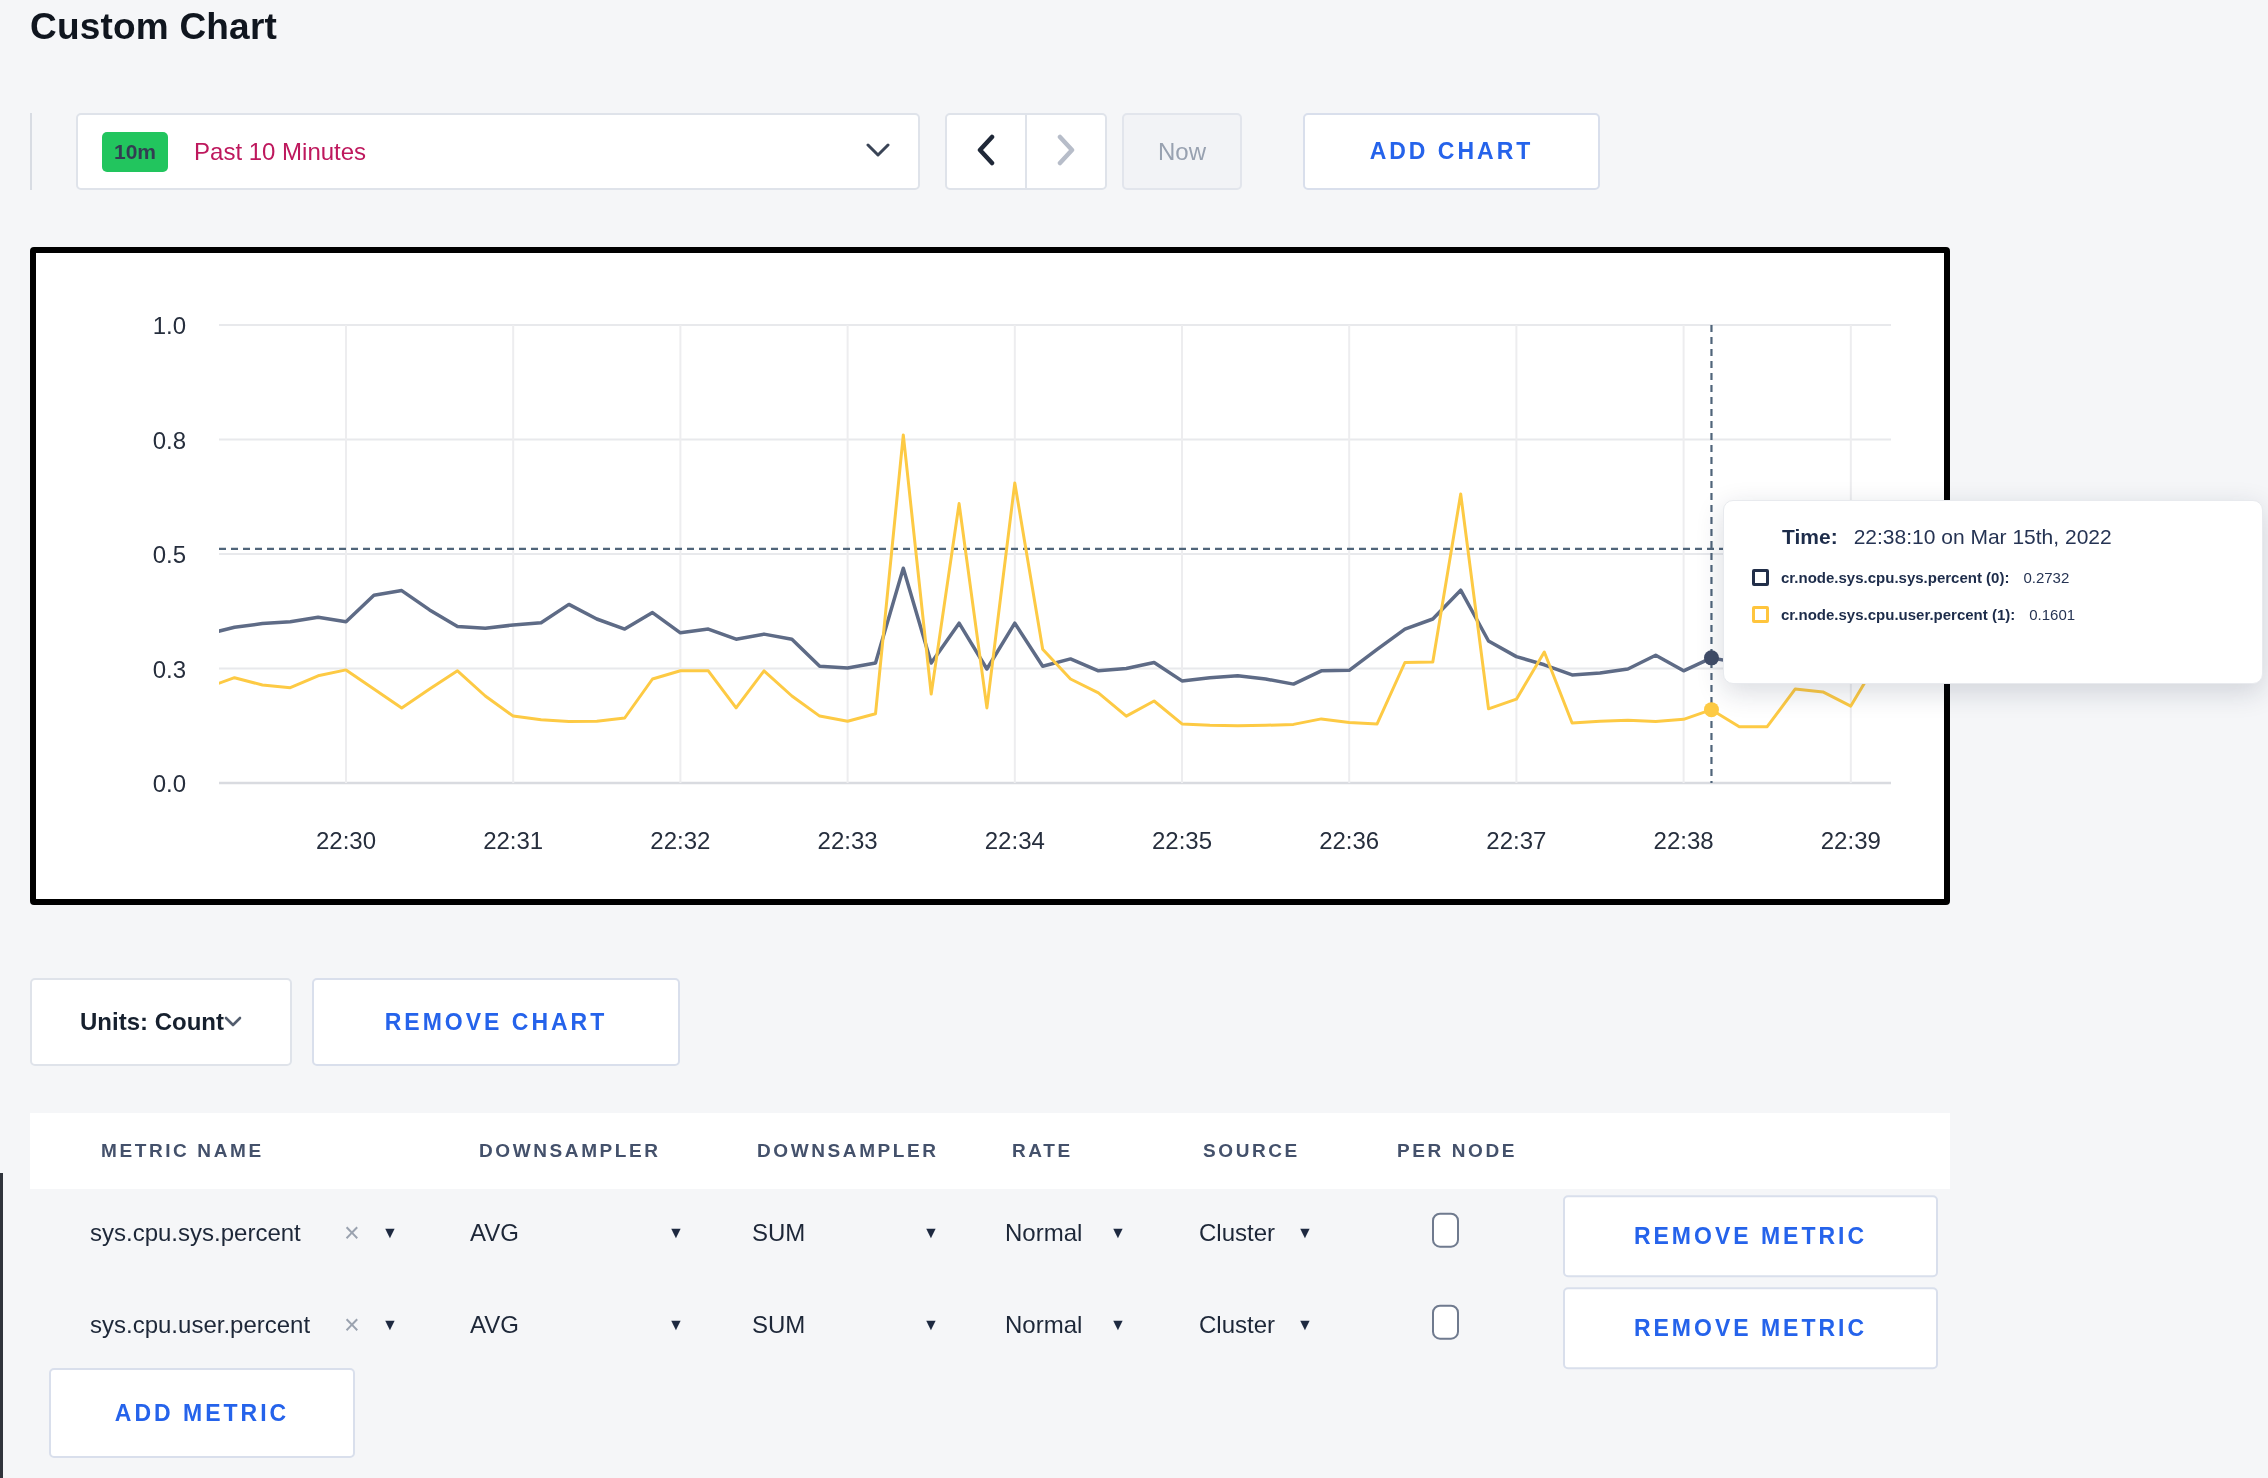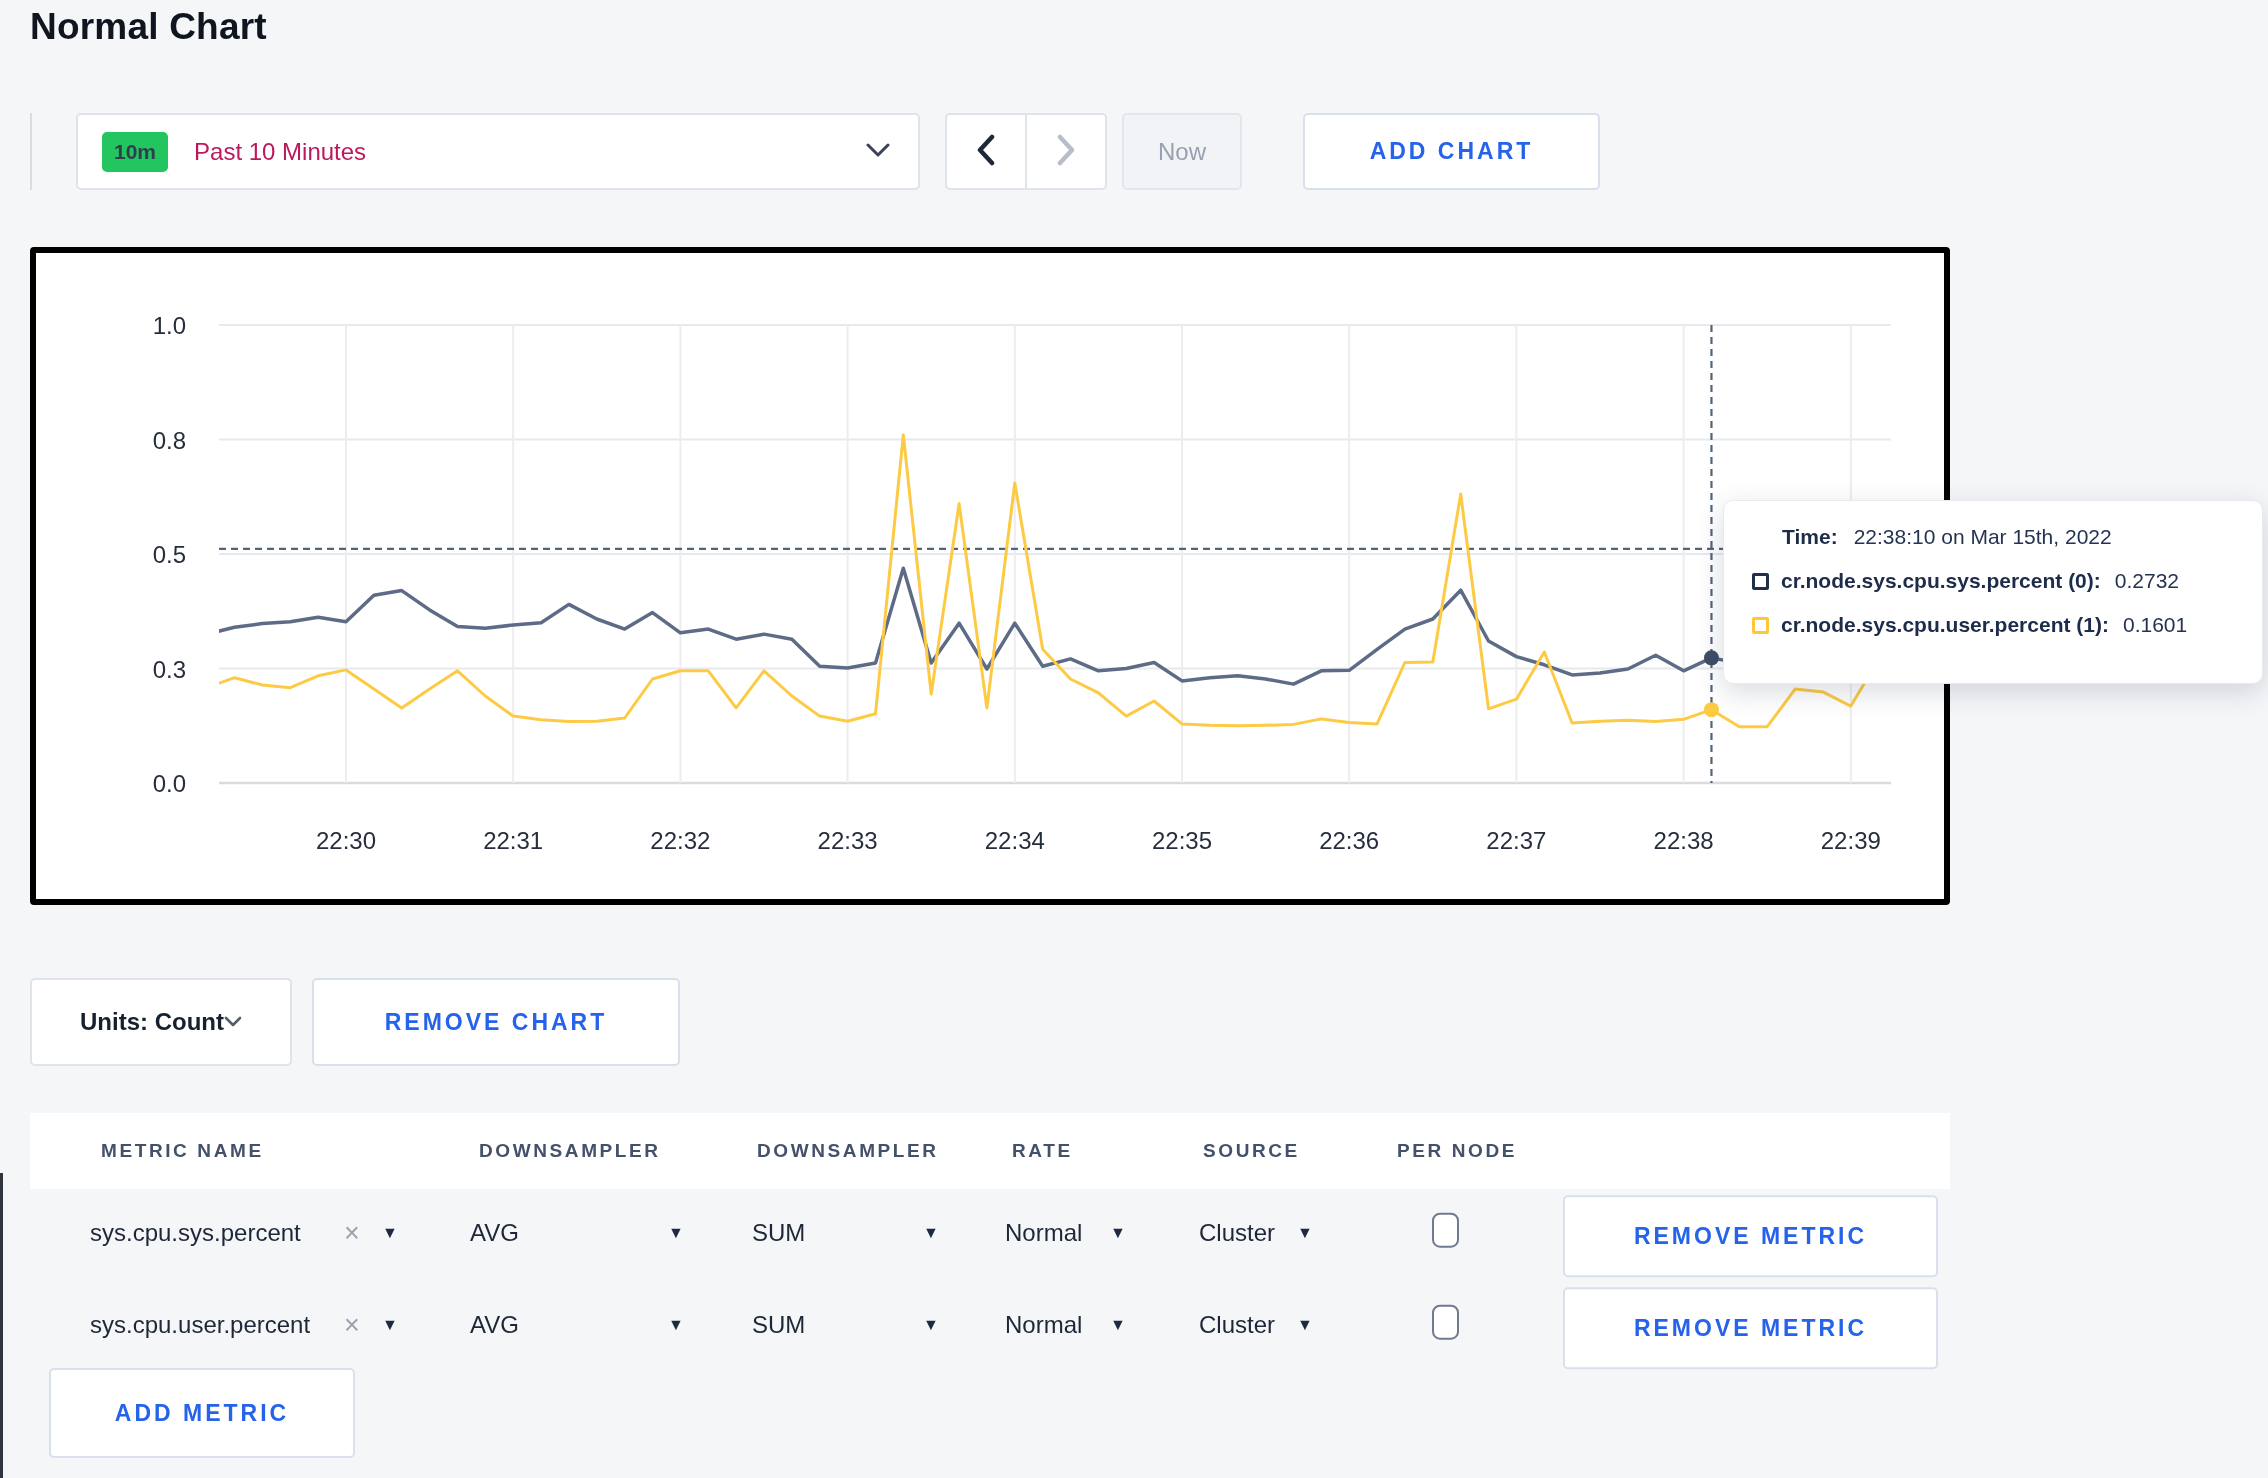--- a/index.html
+++ b/index.html
@@ -25,21 +25,21 @@
   
   .chart-card { left:30px; top:247px; width:1920px; height:658px; background:#fff; border:6px solid #000000; border-radius:4px; }
   .chart-card svg { position:absolute; left:0; top:0; }
   .axis-lbl { font-size:24px; fill:#262e3d; font-family:"Liberation Sans", sans-serif; }
 
   
   .tooltip { left:1723px; top:500px; width:540px; height:184px; background:#fff; border:1px solid #e8eaee; border-radius:10px; box-shadow:0 8px 28px rgba(20,30,60,.16); padding:24px 0 0 28px; z-index:5; }
   .tt-time { display:flex; align-items:center; padding-left:30px; font-size:21px; }
   .tt-time-label { font-weight:700; color:#1d2c4a; }
   .tt-time-value { margin-left:16px; color:#253353; }
-  .tt-row { display:flex; align-items:center; margin-top:20px; font-size:21px; }
+  .tt-row { display:flex; align-items:center; margin-top:20px; font-size:15px; }
   .tt-swatch { width:17px; height:17px; border:3px solid #222f49; border-radius:2px; background:#fff; flex:0 0 auto; }
   .tt-label { font-weight:700; color:#1d2c4a; margin-left:12px; }
   .tt-value { color:#253353; margin-left:14px; }
 
   
   .btn-units { left:30px; top:978px; width:262px; height:88px; background:#fff; border:2px solid #dfe3ea; border-radius:5px; display:flex; align-items:center; justify-content:center; cursor:pointer; }
   .units-text { font-size:24px; font-weight:700; color:#16202e; }
   .btn-remove-chart { left:312px; top:978px; width:368px; height:88px; }
 
   
@@ -50,21 +50,21 @@
   .x-icon { color:#9aa2af; font-size:27px; cursor:pointer; }
   .caret { color:#1d2940; font-size:16px; cursor:pointer; }
   .checkbox { position:absolute; left:1402px; top:50%; transform:translateY(-58%); width:27px; height:35px; border:2.5px solid #6f7a8e; border-radius:8px; background:#fff; cursor:pointer; }
   .btn-remove-metric { position:absolute; left:1533px; top:50%; transform:translateY(-46%); width:375px; height:82px; }
   .btn-add-metric { left:49px; top:1368px; width:306px; height:90px; }
   .edge-artifact { left:0; top:1173px; width:3px; height:305px; background:#30343c; }
 </style>
 </head>
 <body>
 
-<h1 class="abs page-title">Normal Chart</h1>
+<h1 class="abs page-title">Custom Chart</h1>
 
 <div class="abs toolbar-divider"></div>
 
 <div class="abs time-dropdown">
   <span class="time-badge">10m</span>
   <span class="time-label">Past 10 Minutes</span>
   <span class="dd-chevron">
     <svg width="24" height="14" viewBox="0 0 24 14">
         <path d="M2 2 L12 12 L22 2" fill="none" stroke="#3a4456" stroke-width="3" stroke-linecap="round" stroke-linejoin="round"></path>
       </svg>

